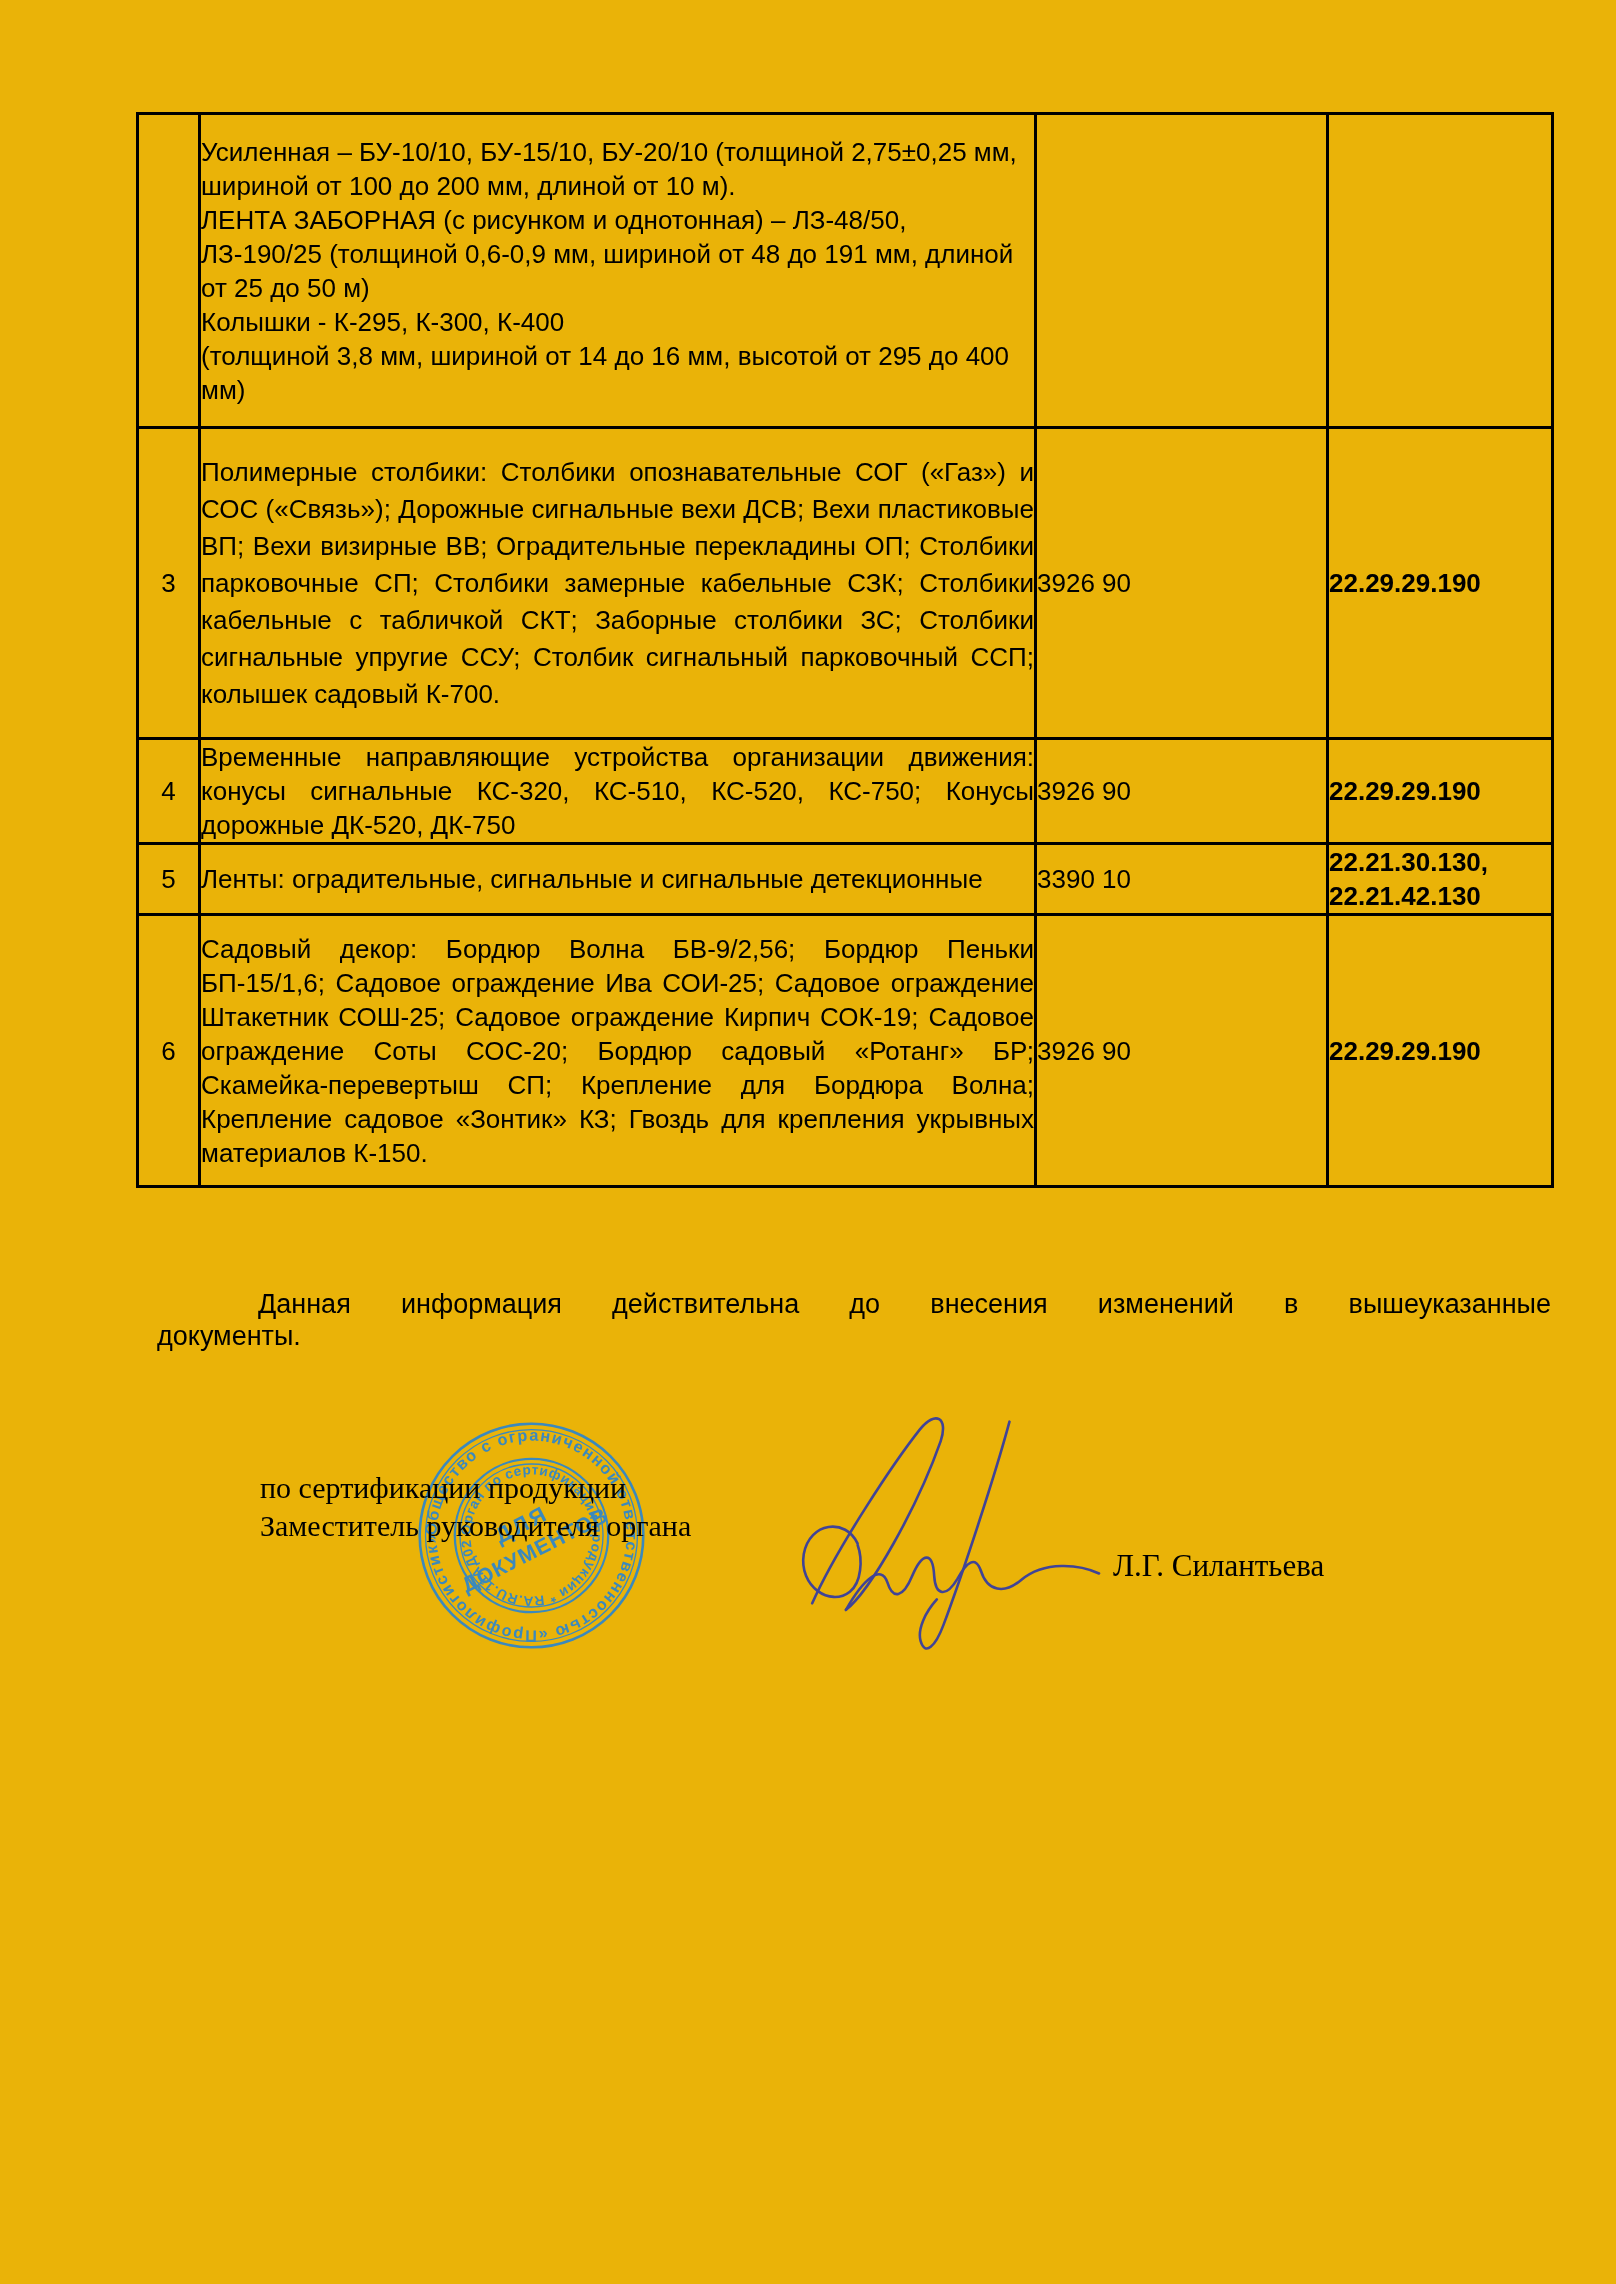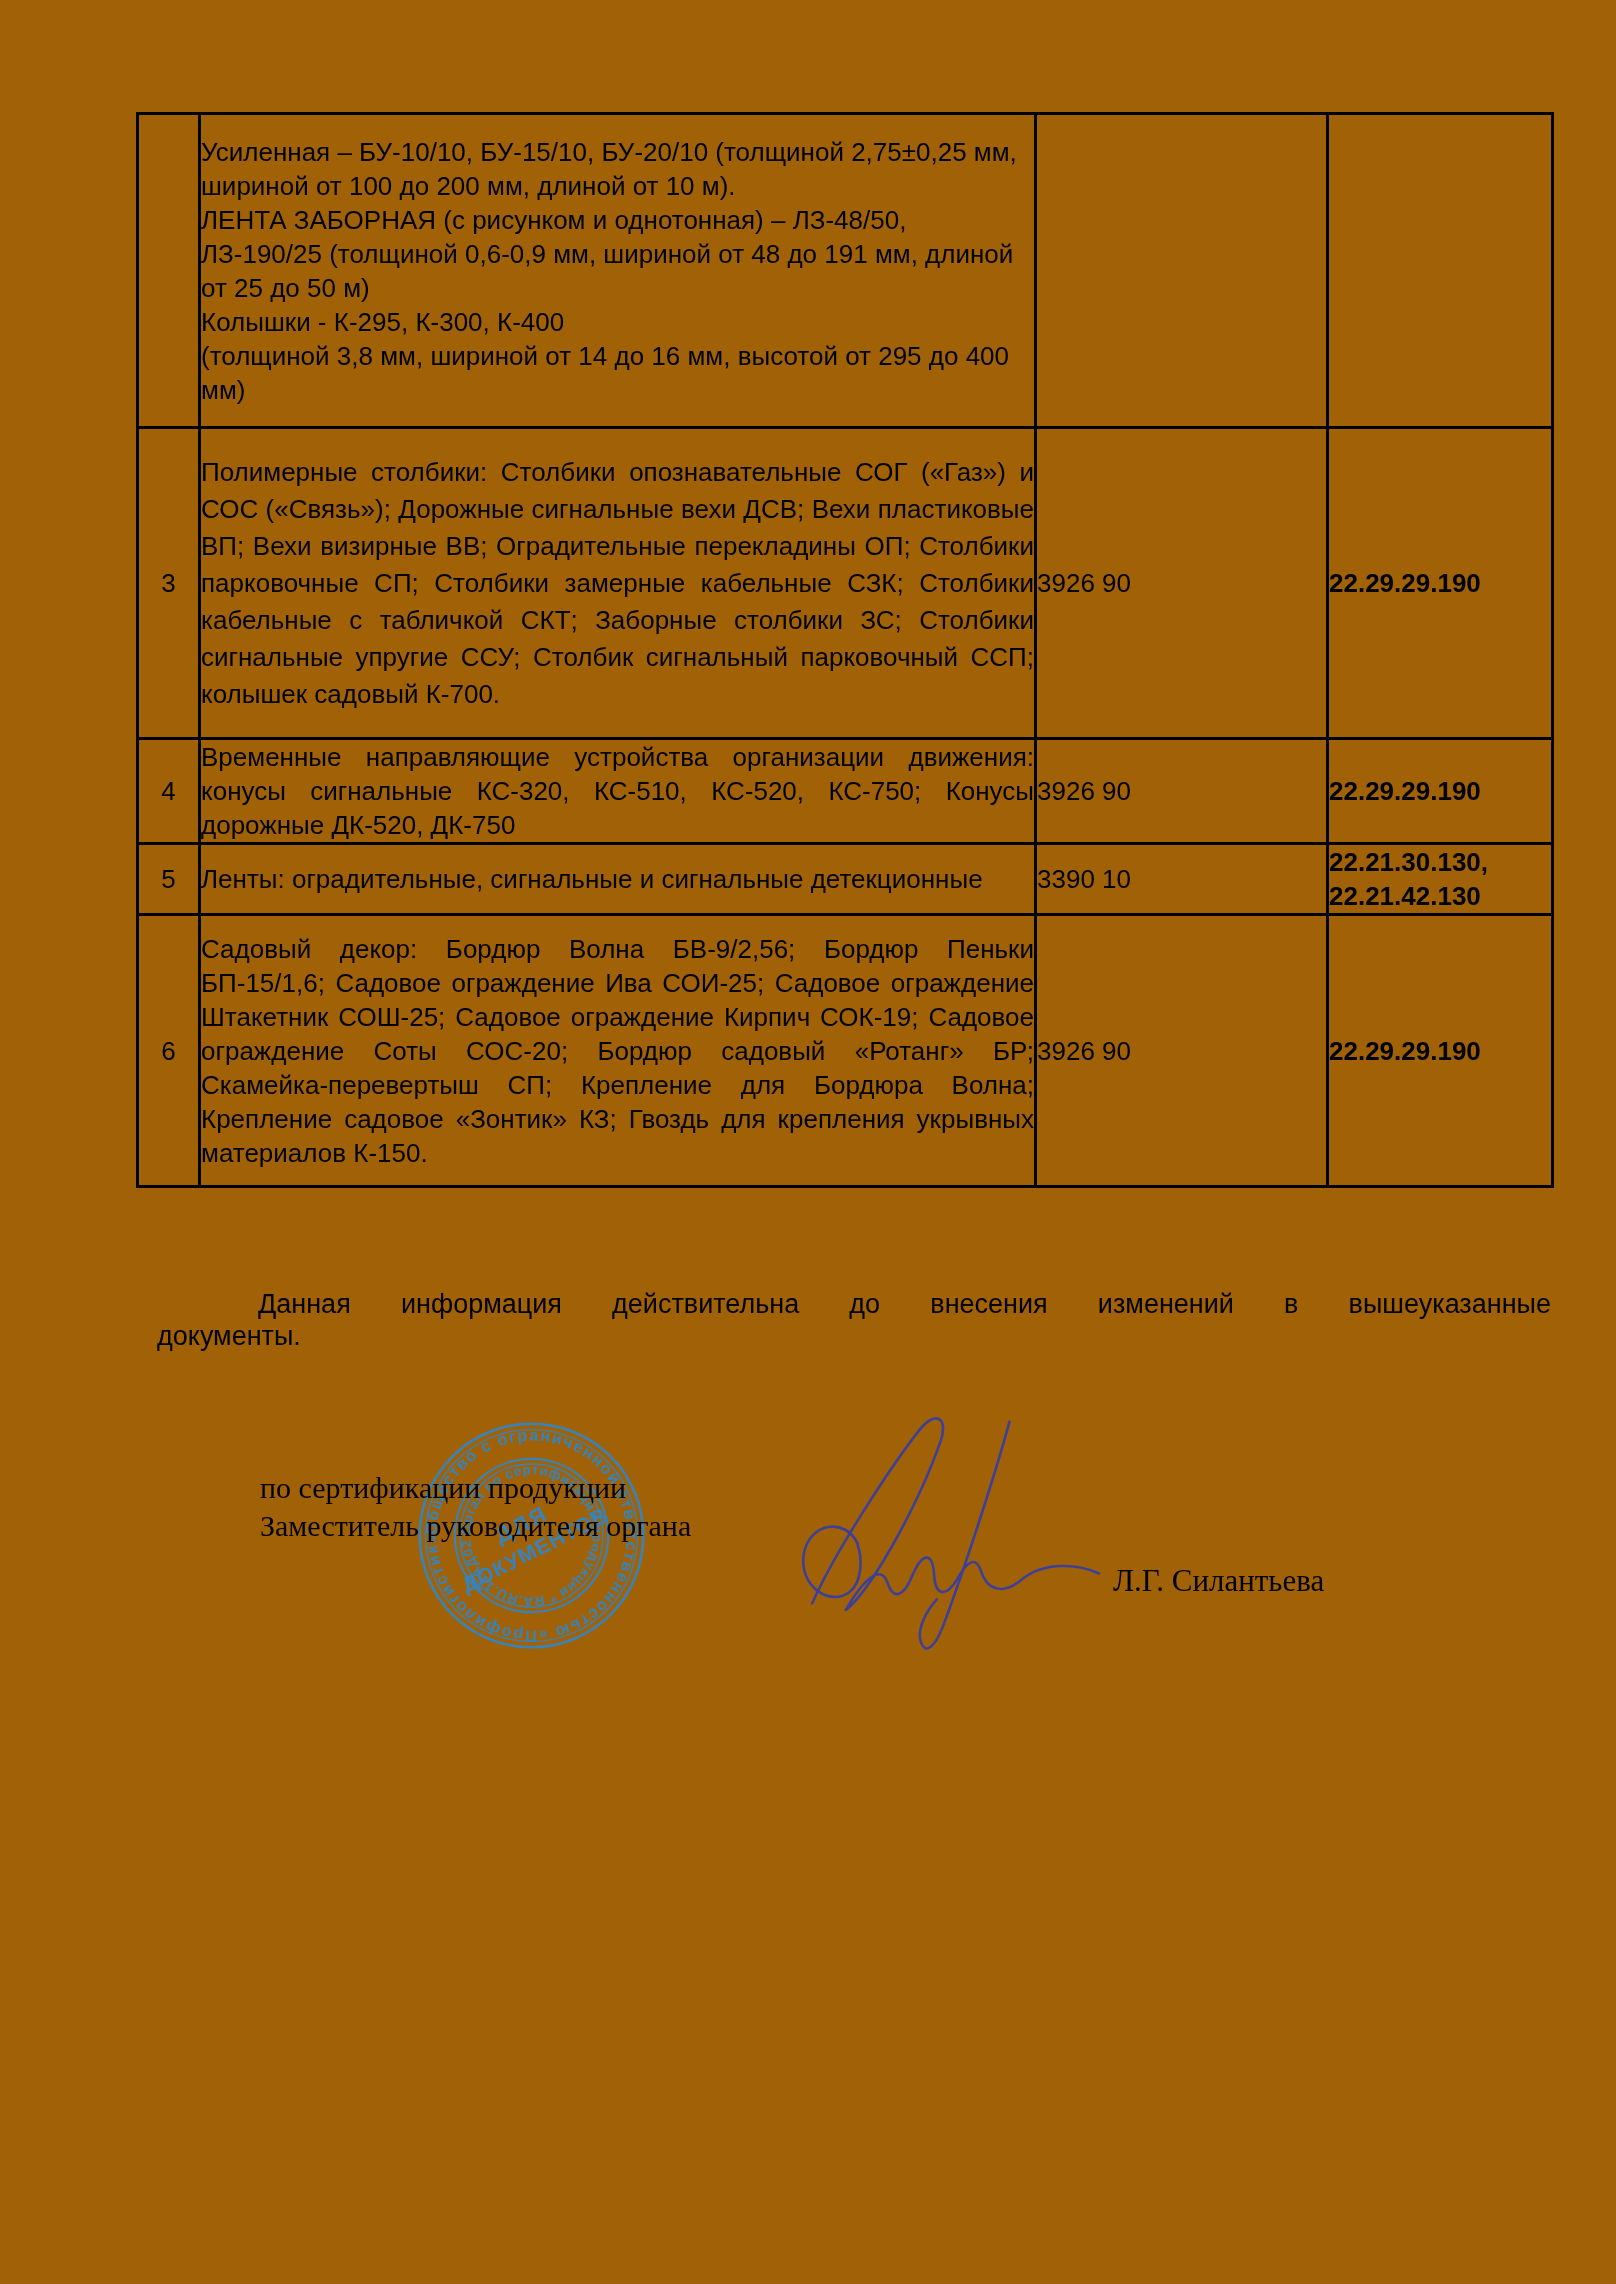--- a/index.html
+++ b/index.html
@@ -1,19 +1,19 @@
 <!DOCTYPE html>
 <html style="font-size:10.4px"><head>
 <meta charset="utf-8">
 <style>
   html,body{margin:0;padding:0;background:#9a9a9a;}
   .page{
     position:relative;
     width:1616px;height:2284px;
-    background:#a16207;
+    background:#eab308;
     font-family:"Liberation Sans", sans-serif;
     color:#000;
     overflow:hidden;
   }
   
   table.products{
     position:absolute;left:136px;top:112px;
     width:1415px;
     border-collapse:collapse;table-layout:fixed;
   }
@@ -56,21 +56,20 @@
     position:absolute;left:260px;top:1469px;
     font-family:"Liberation Serif", serif;
     font-size:30px;line-height:38px;
     z-index:3;
   }
   .sig-name{
     position:absolute;left:1113px;top:1549px;
     font-family:"Liberation Serif", serif;
     font-size:31px;line-height:34px;
     z-index:3;
-    margin-top:15px;
   }
   .stamp-svg{position:absolute;left:395px;top:1399px;z-index:1;opacity:.93;}
   .autograph-svg{position:absolute;left:747px;top:1384px;z-index:2;}
 </style>
 </head>
 <body>
 
 <div class="page">
 
   <table class="products">

